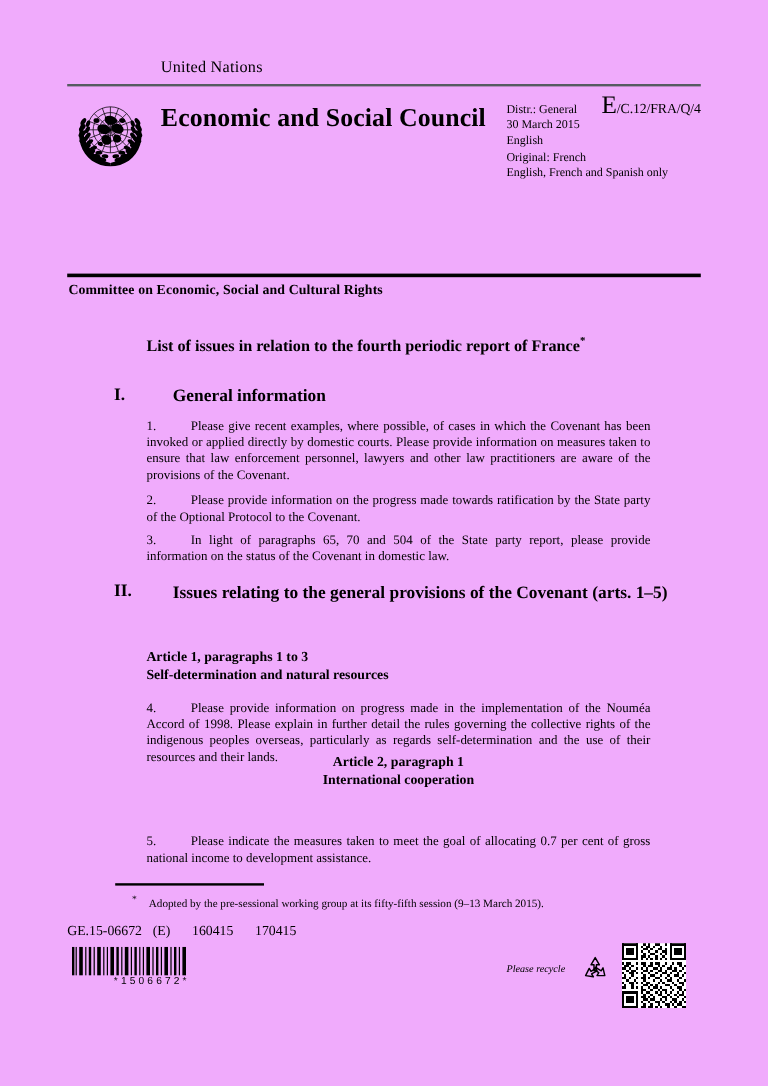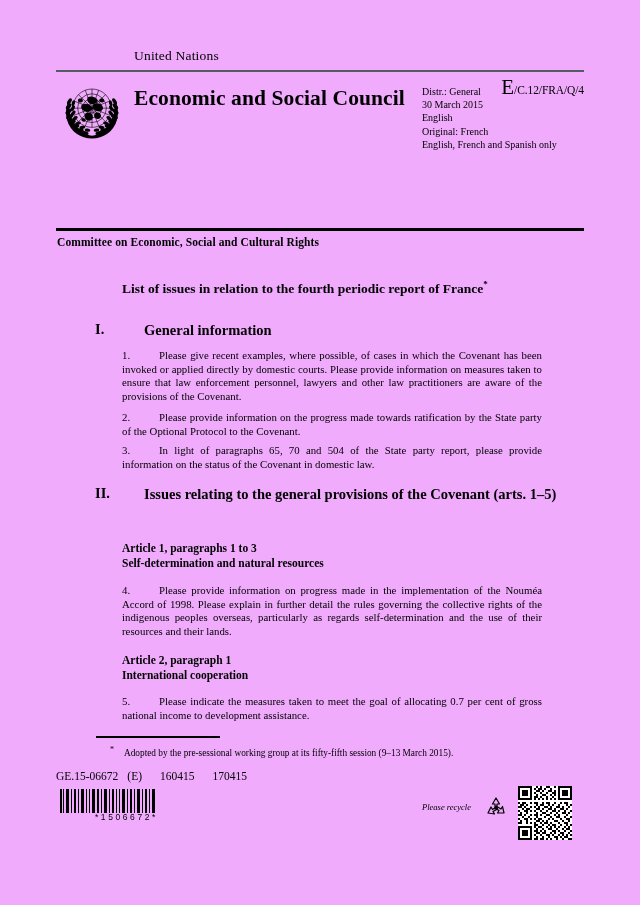--- a/index.html
+++ b/index.html
@@ -167,21 +167,21 @@
 
   .subhead {
     position: absolute;
     left: 122px;
     width: 420px;
     font-size: 11.5px;
     font-weight: bold;
     line-height: 14.5px;
   }
   #sub-art1 { top: 541px; }
-  #sub-art2 { top: 653px; }
+  #sub-art2 { top: 628px; text-align: center; }
 
   .para {
     position: absolute;
     left: 122px;
     width: 420px;
     font-size: 10.8px;
     line-height: 13.6px;
     text-align: justify;
   }
   .para .pnum {

